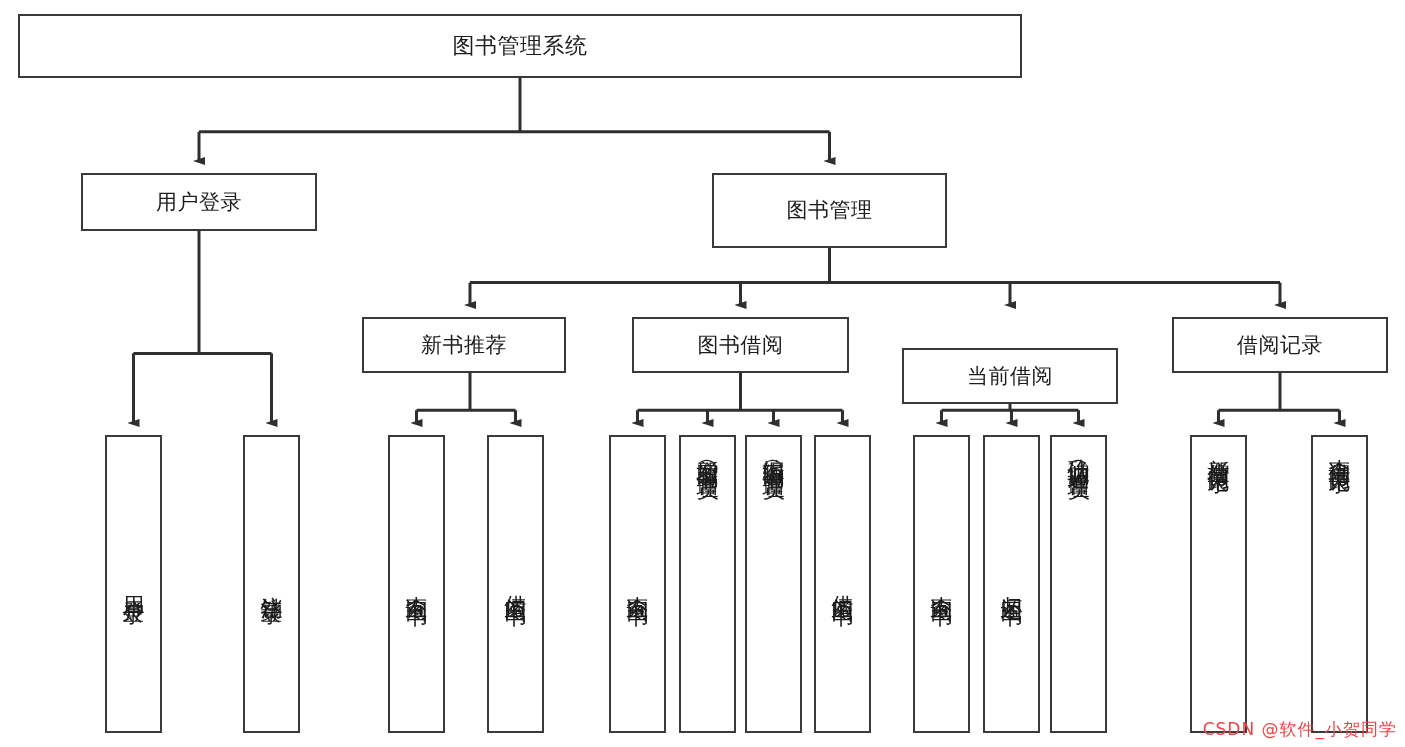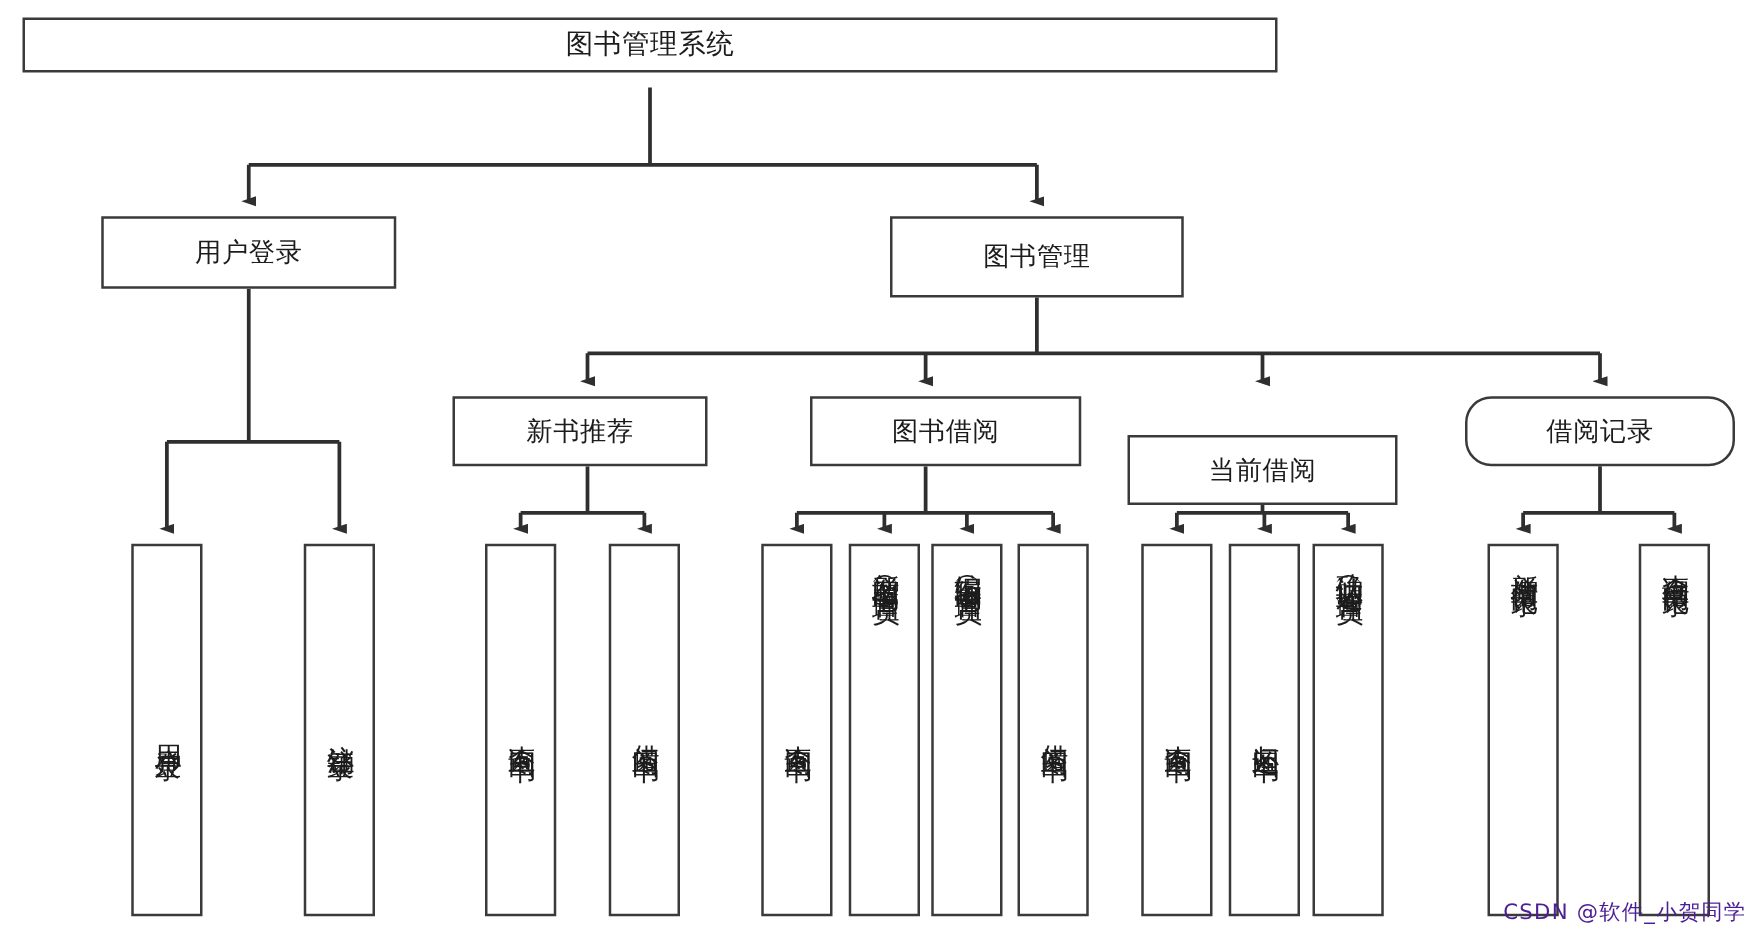--- a/index.html
+++ b/index.html
@@ -55,21 +55,21 @@
   .node-box.leaf {
     align-items: flex-start;
     padding-top: 4px;
   }
   .node-box.leaf.centered { align-items: center; padding-top: 0; }
   #watermark {
     position: absolute;
     right: 8px;
     bottom: 6px;
     font-size: 17px;
-    color: #4c1d95;
+    color: #ef4444;
     letter-spacing: 1px;
     white-space: nowrap;
     font-family: "DejaVu Sans", "Liberation Sans", sans-serif;
   }
 </style>
 </head>
 <body>
 
 <div id="diagram-root">
 
@@ -110,39 +110,39 @@
         <line x1="1011.5" y1="410.2" x2="1011.5" y2="423" marker-end="url(#arrowhead)"></line>
         <line x1="1078.5" y1="410.2" x2="1078.5" y2="423" marker-end="url(#arrowhead)"></line>
         <line x1="1280" y1="373" x2="1280" y2="410.2"></line>
         <line x1="1218.5" y1="410.2" x2="1339.5" y2="410.2"></line>
         <line x1="1218.5" y1="410.2" x2="1218.5" y2="423" marker-end="url(#arrowhead)"></line>
         <line x1="1339.5" y1="410.2" x2="1339.5" y2="423" marker-end="url(#arrowhead)"></line>
       </g>
   </svg>
 
   <div id="nodes-layer">
-      <div class="node-box root" style="left: 18px; top: 14px; width: 1004px; height: 44px;">
+      <div class="node-box root" style="left: 18px; top: 14px; width: 1004px; height: 64px;">
         <span class="node-label horizontal">图书管理系统</span>
       </div>
       <div class="node-box level2" style="left: 81px; top: 173px; width: 236px; height: 58px;">
         <span class="node-label horizontal">用户登录</span>
       </div>
-      <div class="node-box level2" style="left: 712px; top: 173px; width: 235px; height: 65px;">
+      <div class="node-box level2" style="left: 712px; top: 173px; width: 235px; height: 75px;">
         <span class="node-label horizontal">图书管理</span>
       </div>
       <div class="node-box level3" style="left: 362px; top: 317px; width: 204px; height: 56px;">
         <span class="node-label horizontal">新书推荐</span>
       </div>
-      <div class="node-box level3" style="left: 632px; top: 317px; width: 217px; height: 56px; margin-left: 16px;">
+      <div class="node-box level3" style="left: 632px; top: 317px; width: 217px; height: 56px;">
         <span class="node-label horizontal">图书借阅</span>
       </div>
       <div class="node-box level3" style="left: 902px; top: 317px; width: 216px; height: 56px; margin-top: 31px;">
         <span class="node-label horizontal">当前借阅</span>
       </div>
-      <div class="node-box level3" style="left: 1172px; top: 317px; width: 216px; height: 56px; border-radius: 21px;">
+      <div class="node-box level3" style="left: 1172px; top: 317px; width: 216px; height: 56px;">
         <span class="node-label horizontal">借阅记录</span>
       </div>
       <div class="node-box leaf centered" style="left: 105px; top: 435px; width: 57px; height: 298px;">
         <span class="node-label vertical">用户登录</span>
       </div>
       <div class="node-box leaf centered" style="left: 243px; top: 435px; width: 57px; height: 298px;">
         <span class="node-label vertical">注销登录</span>
       </div>
       <div class="node-box leaf centered" style="left: 388px; top: 435px; width: 57px; height: 298px;">
         <span class="node-label vertical">查询图书</span>

